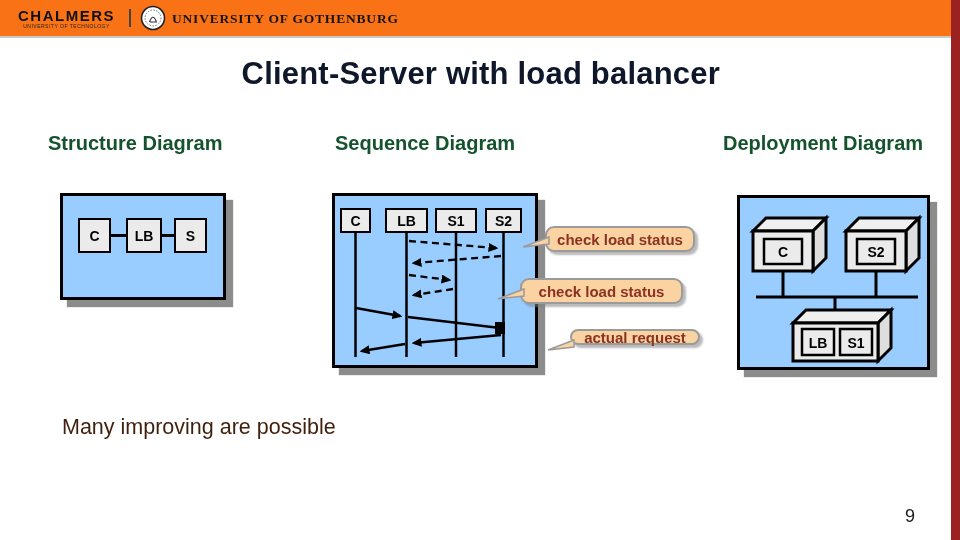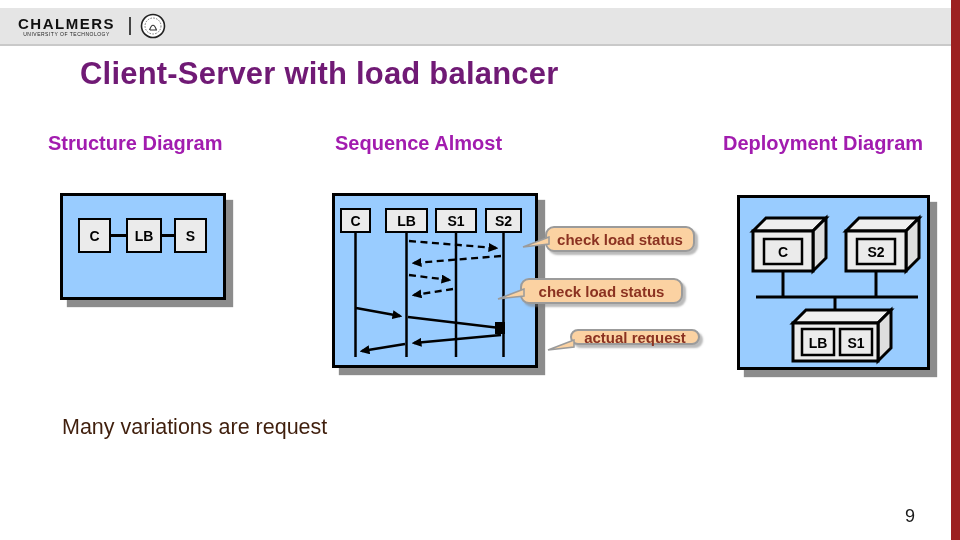--- a/index.html
+++ b/index.html
@@ -1,36 +1,36 @@
 <!DOCTYPE html>
 <html style="--diagram-fill: #99CCFF; --node-fill: #EBEBEB; --callout-fill: #FBD2A2; --callout-text: #8B3221; --accent-bar: #9C2121; --shadow: #8C8C8C;"><head>
 <meta charset="utf-8">
 <style>
   html,body{margin:0;padding:0;width:960px;height:540px;background:#fff;overflow:hidden;
     font-family:"Liberation Sans", sans-serif;}
   .abs{position:absolute;}
   .slide{position:relative;width:960px;height:540px;background:#fff;}
 
   
-  .header{left:0;top:8px;width:960px;height:36px;border-bottom:2px solid #c9c9c9;background:#e5e5e5;}
+  .header{left:0;top:0;width:960px;height:36px;border-bottom:2px solid #c9c9c9;background:#f97316;}
   .chalmers{left:18px;top:8px;text-align:center;color:#111;}
   .chalmers .word{font-size:15px;font-weight:bold;letter-spacing:1.5px;line-height:15px;}
   .chalmers .sub{font-size:5px;letter-spacing:.5px;line-height:6px;color:#222;}
   .hsep{left:129px;top:9px;width:1.5px;height:18px;background:#444;}
   .seal{left:140px;top:5px;}
   .gu-word{left:172px;top:11px;font-family:"Liberation Serif", serif;font-weight:bold;
     font-size:13.5px;letter-spacing:.8px;color:#151515;}
 
   
   .accent-bar{right:0;top:0;width:9px;height:540px;background:var(--accent-bar,#9C2121);z-index:50;}
 
   
-  .title{left:80px;top:56px;width:640px;text-align:left;font-size:31px;font-weight:bold;
-    color:#701a75;letter-spacing:.2px;}
-  .sec-label{top:132px;font-size:20px;font-weight:bold;color:#a21caf;white-space:nowrap;}
+  .title{left:80px;top:56px;width:640px;text-align:right;font-size:31px;font-weight:bold;
+    color:#0f172a;letter-spacing:.2px;}
+  .sec-label{top:132px;font-size:20px;font-weight:bold;color:#14532d;white-space:nowrap;}
   .sec-structure{left:48px;}
   .sec-sequence{left:335px;}
   .sec-deployment{left:723px;}
 
   
   .panel{background:var(--diagram-fill,#99CCFF);border:3px solid #000;
     box-shadow:7px 7px 1px var(--shadow,#8C8C8C);box-sizing:border-box;}
   .struct-box{left:60px;top:193px;width:166px;height:107px;}
   .seq-box{left:332px;top:193px;width:206px;height:175px;}
   .dep-box{left:737px;top:195px;width:193px;height:175px;}
@@ -66,28 +66,29 @@
       <div class="sub">UNIVERSITY OF TECHNOLOGY</div>
     </div>
     <div class="abs hsep"></div>
     <div class="abs seal">
       <svg width="26" height="26" style="position:static">
         <circle cx="13" cy="13" r="11.5" fill="#fff" stroke="#222" stroke-width="1.6"></circle>
         <circle cx="13" cy="13" r="8" fill="none" stroke="#555" stroke-width="0.8" stroke-dasharray="1.6 1.3"></circle>
         <path d="M9.5,17 Q13,7.5 16.5,17 M10,17 L17,17" stroke="#333" fill="none" stroke-width="1.2"></path>
       </svg>
     </div>
+    <div class="abs gu-word">UNIVERSITY OF GOTHENBURG</div>
   </div>
 
   <div class="abs accent-bar"></div>
 
   <div class="abs title">Client-Server with load balancer</div>
 
   <div class="abs sec-label sec-structure">Structure Diagram</div>
-  <div class="abs sec-label sec-sequence">Sequence Almost</div>
+  <div class="abs sec-label sec-sequence">Sequence Diagram</div>
   <div class="abs sec-label sec-deployment">Deployment Diagram</div>
 
   <div class="abs panel struct-box">
     <div class="abs gnode" style="left:15px;top:22px;width:33px;height:35px;">C</div>
     <div class="abs hline" style="left:48px;top:38px;width:15px;"></div>
     <div class="abs gnode" style="left:63px;top:22px;width:36px;height:35px;">LB</div>
     <div class="abs hline" style="left:99px;top:38px;width:12px;"></div>
     <div class="abs gnode" style="left:111px;top:22px;width:33px;height:35px;">S</div>
   </div>
 
@@ -168,17 +169,17 @@
         <polygon points="138,125 151,112 151,150 138,163" fill="#DEDEDE" stroke="#000" stroke-width="3"></polygon>
         <rect x="53" y="125" width="85" height="38" fill="#EBEBEB" stroke="#000" stroke-width="3"></rect>
         <rect x="62" y="131" width="32" height="26" fill="#EBEBEB" stroke="#000" stroke-width="2.5"></rect>
         <text class="svg-text" x="78" y="150" text-anchor="middle">LB</text>
         <rect x="100" y="131" width="32" height="26" fill="#EBEBEB" stroke="#000" stroke-width="2.5"></rect>
         <text class="svg-text" x="116" y="150" text-anchor="middle">S1</text>
       </g>
     </svg>
   </div>
 
-  <div class="abs body-line line1">Many variations are request</div>
+  <div class="abs body-line line1">Many improving are possible</div>
 
   <div class="abs page-num">9</div>
 
 </div>
 
 </body></html>

